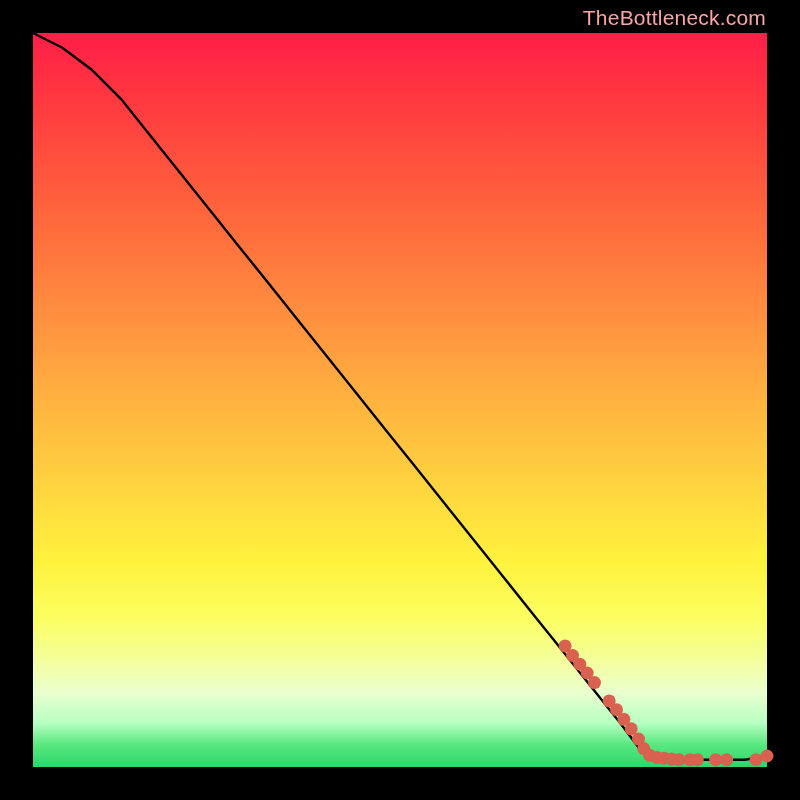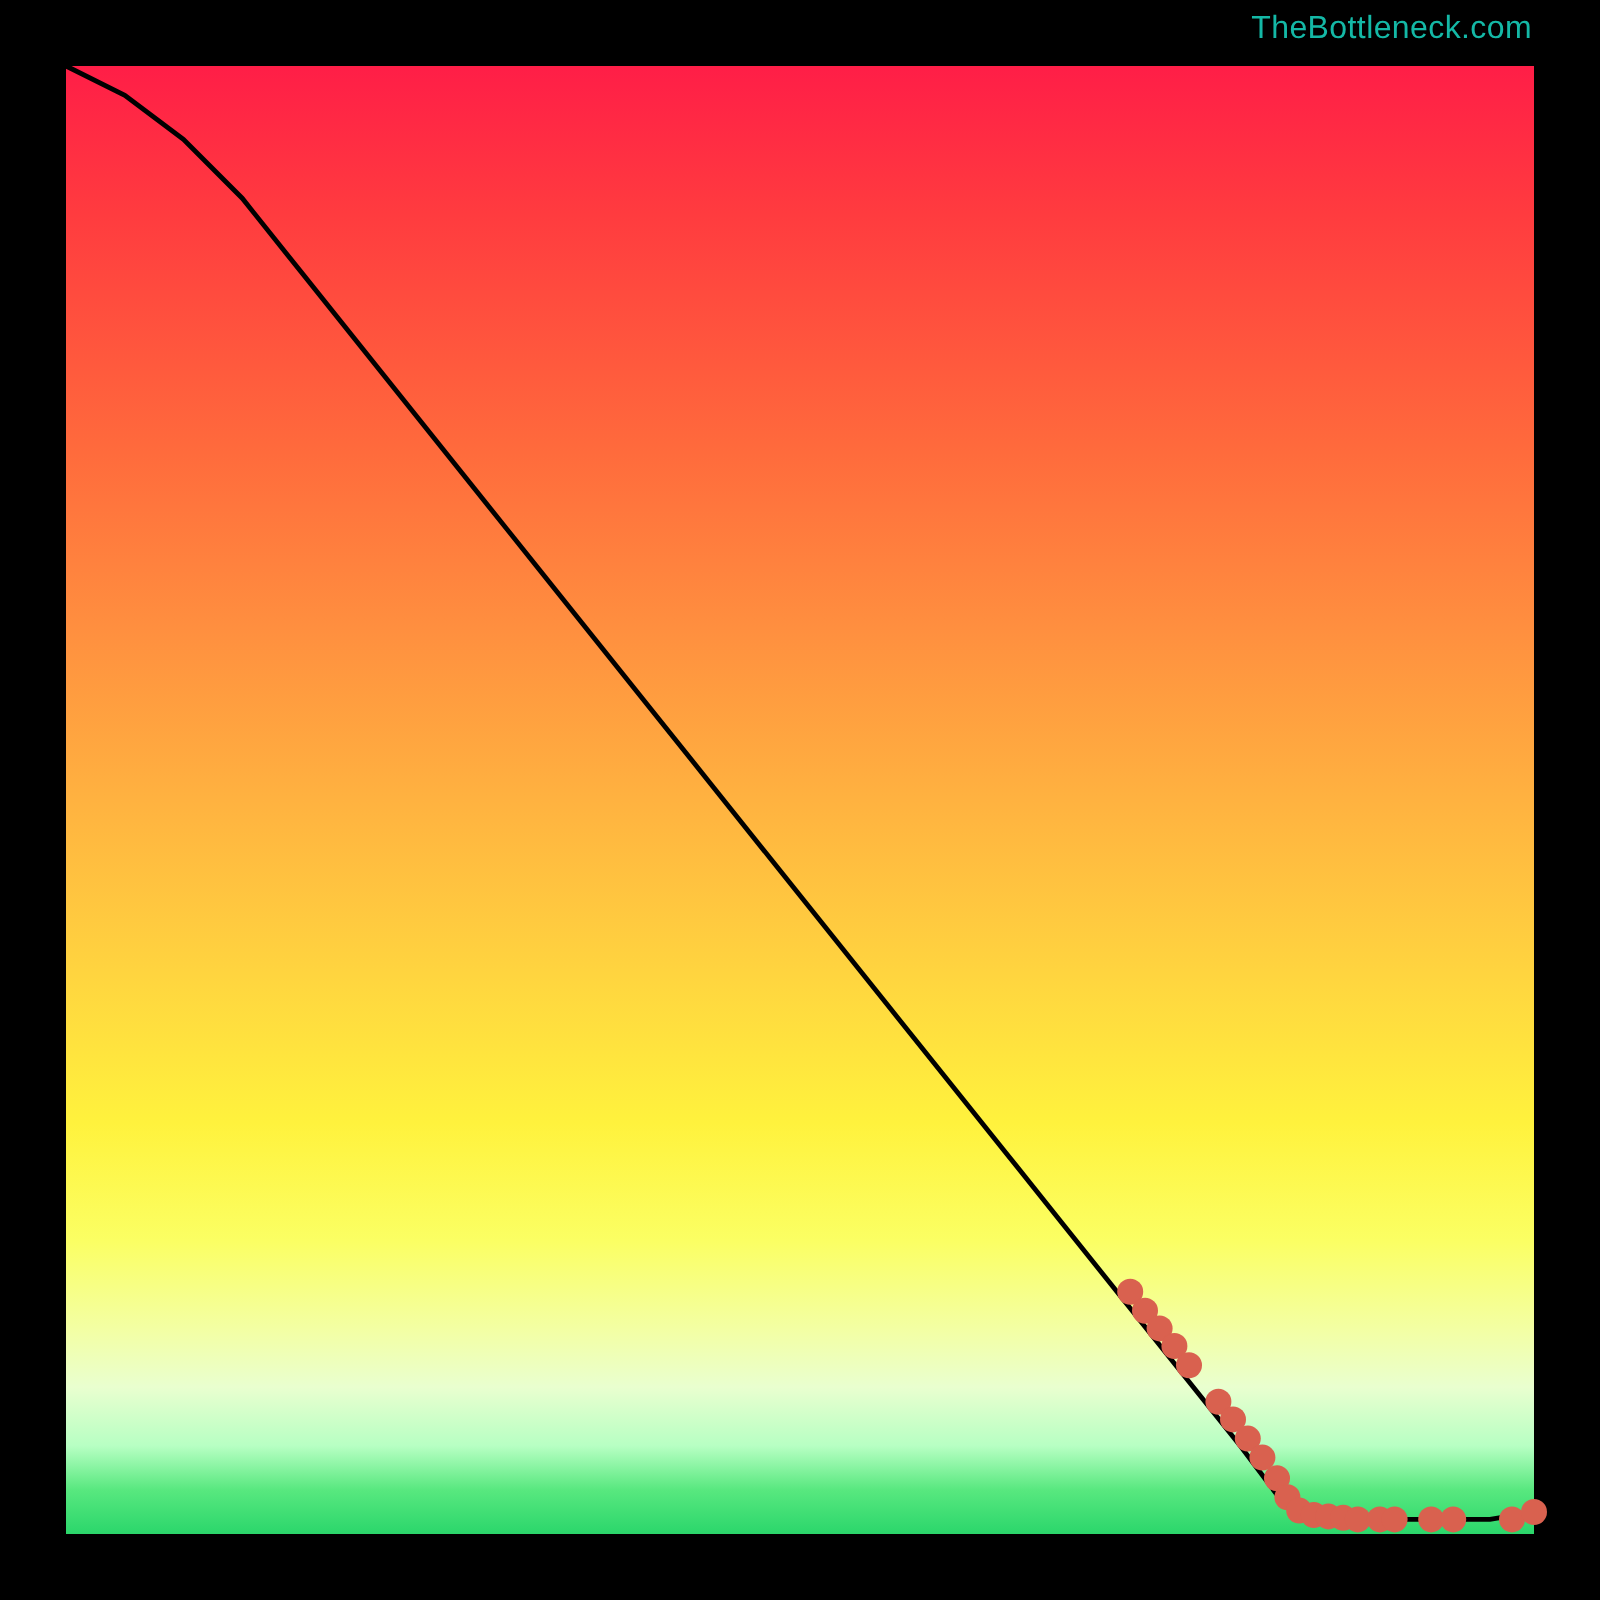--- a/index.html
+++ b/index.html
@@ -38,22 +38,22 @@
       #e9ffcf 90%,
       #b7ffc3 94%,
       #58e87f 97%,
       #2bd66b 100%
     );
   }
   .attribution {
     position: absolute;
     top: 6px;
     right: 34px;
-    color: #14b8a6;
-    font-size: 16px;
+    color: #fca5a5;
+    font-size: 21px;
     letter-spacing: 0.2px;
     user-select: none;
     text-align: center;
   }
   svg.curve {
     position: absolute;
     left: 0;
     top: 0;
     width: 734px;
     height: 734px;

